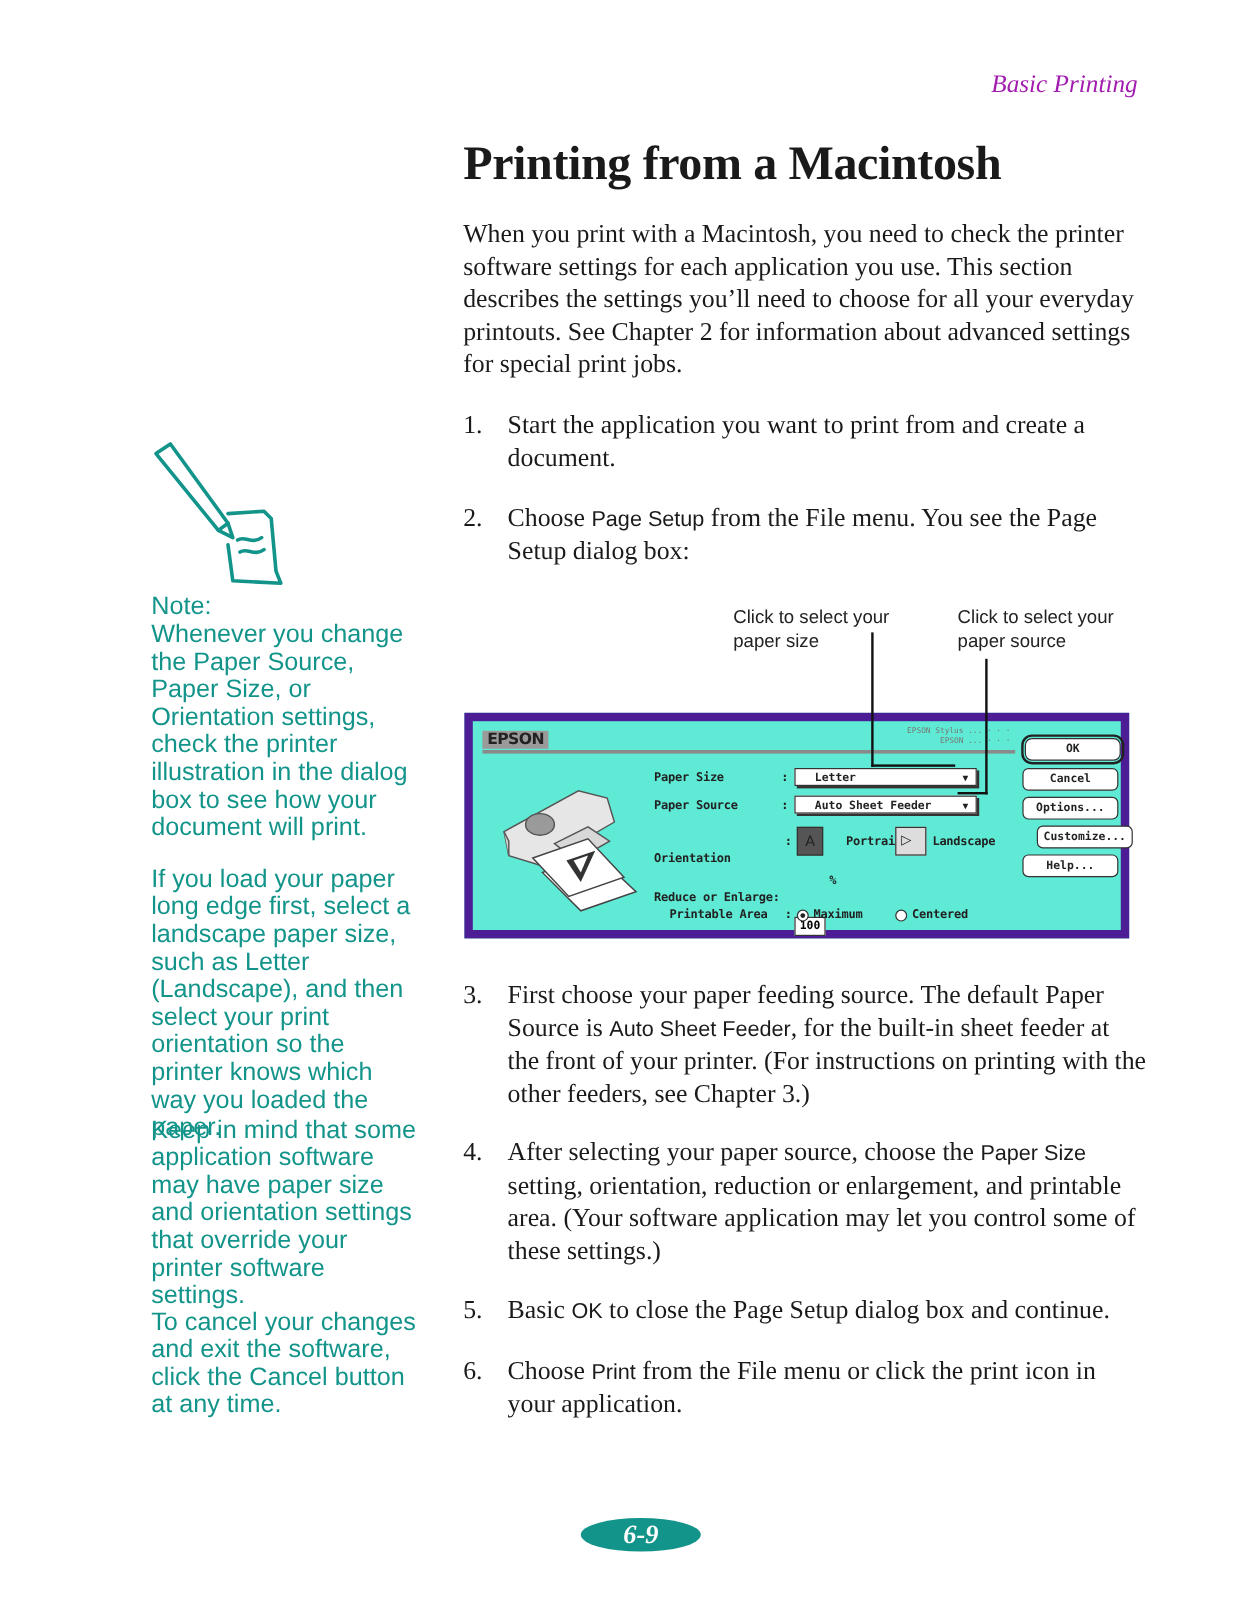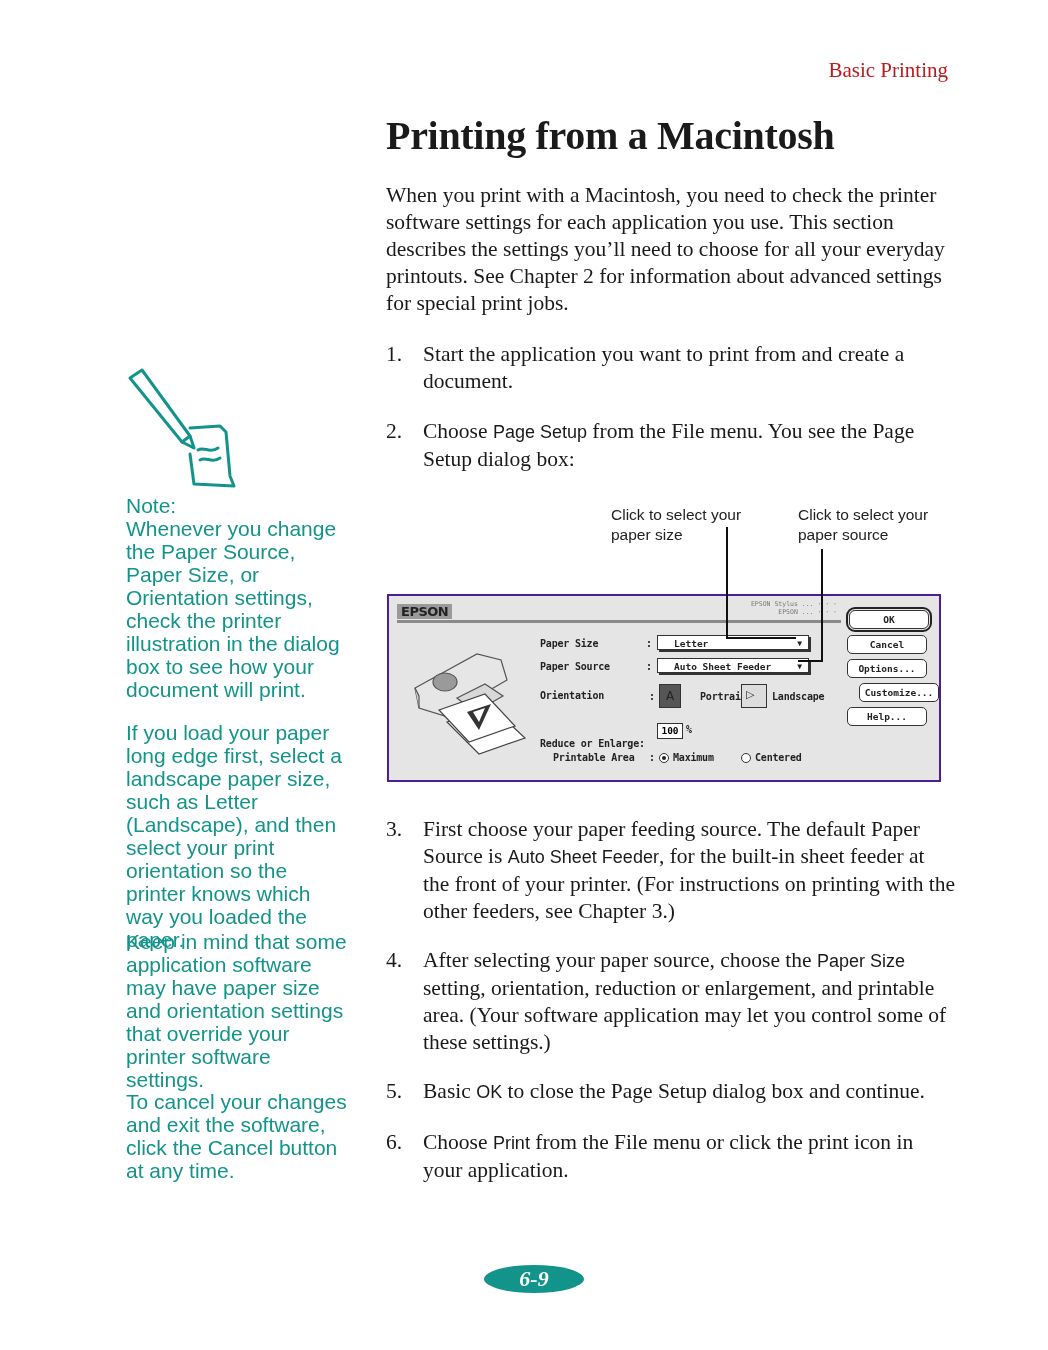--- a/index.html
+++ b/index.html
@@ -1,48 +1,48 @@
 <!DOCTYPE html>
 <html><head>
 <meta charset="utf-8">
 <style>
   html, body { margin:0; padding:0; background:#ffffff; }
   body { width:1048px; height:1350px; position:relative; overflow:hidden; }
   .serif { font-family: "Liberation Serif", "DejaVu Serif", serif; }
   .sans { font-family: "Liberation Sans", "DejaVu Sans", sans-serif; }
 
-  .running-head { position:absolute; right:100px; top:58px; font-size:21px; color:#b91c1c; }
+  .running-head { position:absolute; right:100px; top:58px; font-size:21px; font-style:italic; color:#a21caf; }
   .page-title { position:absolute; left:386px; top:112px; font-size:40px; font-weight:bold; color:#1a1a1a; margin:0; letter-spacing:-0.3px; }
   .intro { position:absolute; left:386px; top:182px; width:570px; font-size:21.5px; line-height:27px; color:#1a1a1a; margin:0; }
 
   .step { position:absolute; left:386px; width:570px; font-size:21.5px; line-height:27px; color:#1a1a1a; }
   .step .num { position:absolute; left:0; top:0; }
   .step .txt { margin-left:37px; display:block; }
   .ui-term { font-family: "Liberation Sans", "DejaVu Sans", sans-serif; font-size:18px; }
 
   .sidebar-icon { position:absolute; left:122px; top:366px; }
   .note { position:absolute; left:126px; width:222px; font-size:21px; line-height:23px; color:#13948a; }
 
   .callout { position:absolute; font-size:15.5px; line-height:20px; color:#222; }
   .leader { position:absolute; background:#111; }
 
-  .dialog { position:absolute; left:387px; top:594px; width:554px; height:188px; border:2px solid #4c1d95; background:#e5e5e5; box-sizing:border-box; }
+  .dialog { position:absolute; left:387px; top:594px; width:554px; height:188px; border:7px solid #4c1d95; background:#5eead4; box-sizing:border-box; }
   .dlg-brand-bar { position:absolute; left:8px; top:10px; width:444px; height:14px; border-bottom:3px solid #8a8a8a; }
   .dlg-brand { position:absolute; left:0; top:-2px; font-family:"DejaVu Sans", sans-serif; font-weight:bold; font-size:13px; color:#222; background:#9a9a9a; padding:0 4px; letter-spacing:-0.5px; }
   .dlg-version { position:absolute; right:4px; top:-6px; font-family:"DejaVu Sans Mono", monospace; font-size:6.5px; line-height:8px; color:#777; text-align:right; }
   .dlg-label { position:absolute; font-family:"DejaVu Sans Mono", monospace; font-weight:bold; font-size:10px; color:#222; letter-spacing:-0.2px; }
   .dlg-colon { position:absolute; font-family:"DejaVu Sans Mono", monospace; font-weight:bold; font-size:10px; color:#222; }
   .popup { position:absolute; height:15px; border:1px solid #333; box-shadow:2px 2px 0 #333; background:#fff; font-family:"DejaVu Sans Mono", monospace; font-weight:bold; font-size:9.5px; line-height:15px; color:#222; padding-left:16px; box-sizing:border-box; }
   .popup .arrow { position:absolute; right:6px; top:0; font-size:8px; }
   .mac-btn { position:absolute; width:80px; height:19px; border:1.5px solid #333; border-radius:5px; background:#fff; font-family:"DejaVu Sans Mono", monospace; font-weight:bold; font-size:9.5px; line-height:17px; text-align:center; color:#222; box-sizing:border-box; }
   .mac-btn.default { outline:2.5px solid #222; outline-offset:1px; border-radius:6px; }
   .orient-icon { position:absolute; width:22px; height:24px; border:1px solid #333; box-sizing:border-box; }
   .orient-icon.sel { background:#555; }
   .orient-icon.unsel { background:#ddd; }
-  .pct-field { position:absolute; width:26px; height:16px; border:1.5px solid #333; background:#fff; font-family:"DejaVu Sans Mono", monospace; font-weight:bold; font-size:9.5px; line-height:14px; text-align:center; box-sizing:border-box; }
+  .pct-field { position:absolute; width:26px; height:16px; border:1.5px solid #333; background:#fff; font-family:"DejaVu Sans Mono", monospace; font-weight:bold; font-size:9.5px; line-height:14px; text-align:center; box-sizing:border-box;margin-top:36px; }
   .radio { position:absolute; width:10px; height:10px; border:1px solid #333; border-radius:50%; background:#fff; box-sizing:border-box; }
   .radio.on::after { content:""; position:absolute; left:2px; top:2px; width:4px; height:4px; border-radius:50%; background:#222; }
 
   .folio { position:absolute; left:484px; top:1265px; width:100px; height:28px; border-radius:50%; background:#13948a; color:#ffffff; font-size:22px; font-weight:bold; font-style:italic; text-align:center; line-height:28px; }
 </style>
 </head>
 <body>
 
 <div class="running-head serif">Basic Printing</div>
 
@@ -125,21 +125,21 @@
     <span class="arrow">▼</span>
   </div>
 
   <span class="dlg-label" style="left:151px; top:65px;">Paper Source</span>
   <span class="dlg-colon" style="left:257px; top:65px;">:</span>
   <div class="popup" style="left:268px; top:62px; width:152px;">
     <span>Auto Sheet Feeder</span>
     <span class="arrow">▼</span>
   </div>
 
-  <span class="dlg-label" style="left:151px; top:94px;">Orientation</span>
+  <span class="dlg-label" style="left:151px; top:109px;">Orientation</span>
   <span class="dlg-colon" style="left:260px; top:95px;">:</span>
   <div class="orient-icon sel" style="left:270px; top:88px;">
     <span style="position:absolute; left:6px; top:4px; font-family:'DejaVu Sans',sans-serif; font-size:12px; color:#222;">A</span>
   </div>
   <span class="dlg-label" style="left:296px; top:95px;padding-left:15px;">Portrait</span>
   <div class="orient-icon unsel" style="left:352px; top:88px; width:26px;">
     <span style="position:absolute; left:4px; top:3px; font-family:'DejaVu Sans',sans-serif; font-size:11px; color:#222;">▷</span>
   </div>
   <span class="dlg-label" style="left:383px; top:95px;">Landscape</span>
 

